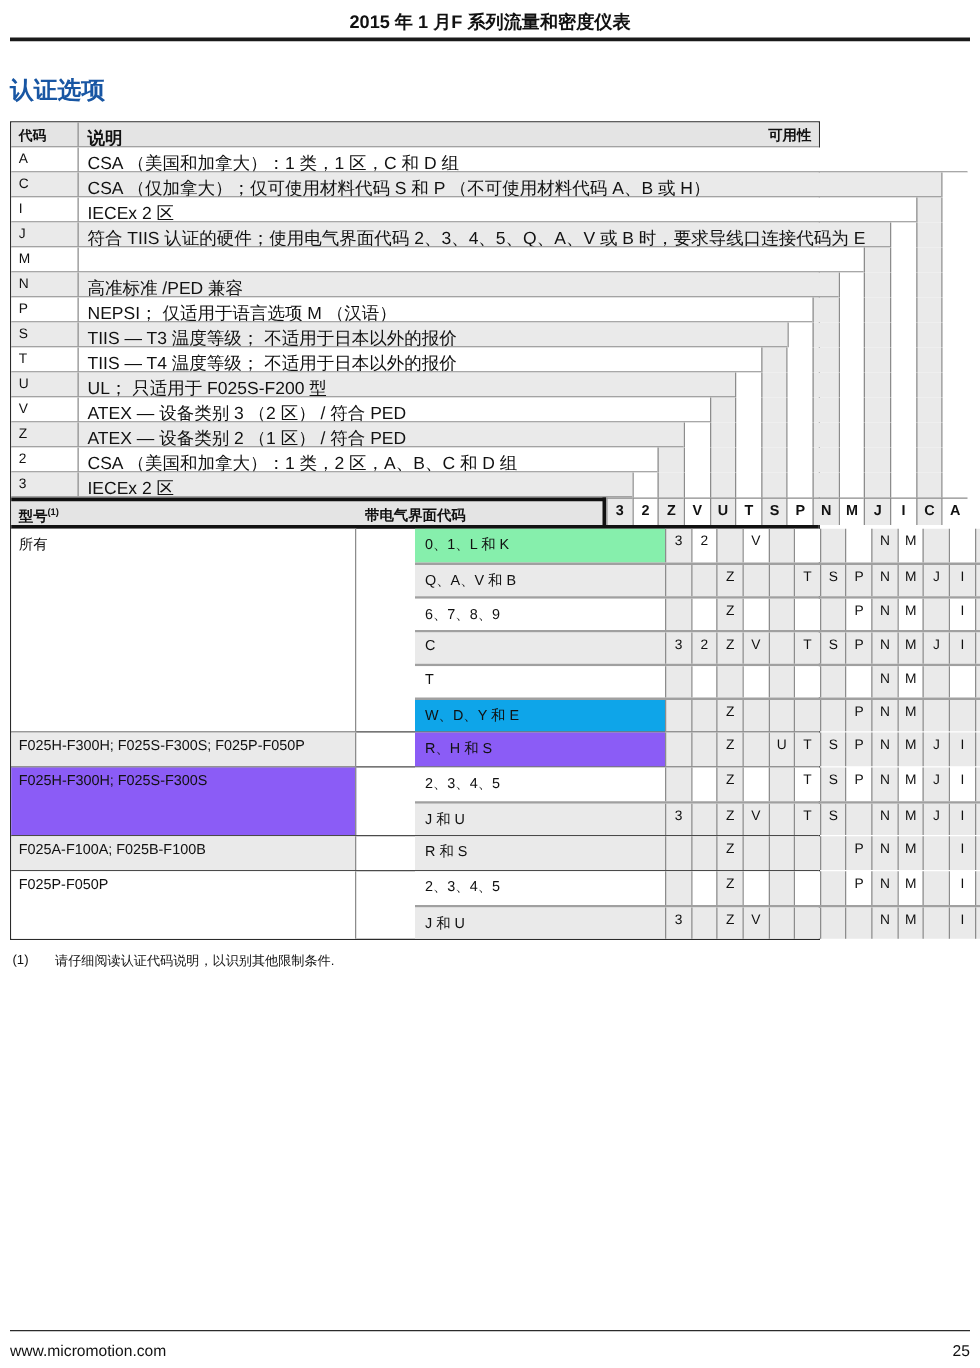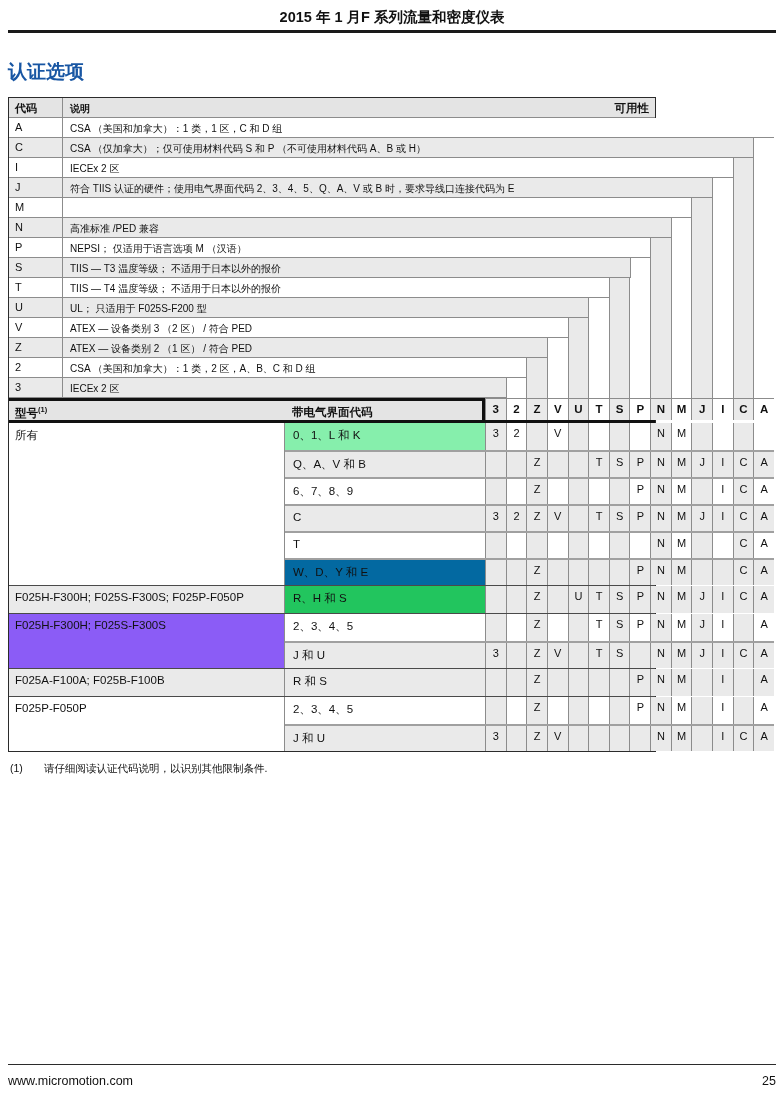--- a/index.html
+++ b/index.html
@@ -42,21 +42,21 @@
     font-weight: bold;
     border-bottom: 1px solid #8c8c8c;
   }
   .ccode {
     flex: 0 0 54px;
     border-right: 1px solid #8c8c8c;
     padding: 3px 0 0 6px;
     font-size: 11px;
   }
   .cbox { display: flex; border-bottom: 1px solid #8c8c8c; }
-  .cdesc { flex: 1; padding: 3.5px 0 0 7px; font-size: 10px; white-space: nowrap; overflow: hidden; }
+  .cdesc { flex: 1; padding: 3.5px 0 0 7px; font-size: 14px; white-space: nowrap; overflow: hidden; }
   .cavail { margin-left: auto; padding: 3px 6px 0 0; font-size: 11.5px; font-weight: bold; }
   .cstrips { display: flex; }
   .strip { border-left: 1px solid #8c8c8c; height: 100%; }
   
   .mhead { display: flex; height: 25px; border-bottom: 3px solid #111; }
   .mhead-label {
     display: flex;
     background: #e4e4e4;
     border-top: 3px solid #111;
     border-right: 3px solid #111;
@@ -68,21 +68,21 @@
   .mhead-letter {
     border-left: 1px solid #8c8c8c;
     border-top: 1px solid #8c8c8c;
     font-weight: bold;
     font-size: 11.5px;
     text-align: center;
     padding-top: 4px;
   }
   .mhead-letter:first-of-type { border-left: none; }
   sup { font-size: 7.5px; }
-  .mgroup { display: flex; }
+  .mgroup { display: flex; gap: 47px; }
   .mgroup + .mgroup { border-top: 1.5px solid #4a4a4a; }
   .mmodel {
     border-right: 1px solid #8c8c8c;
     padding: 5px 4px 0 6px;
     font-size: 11.5px;
     white-space: nowrap; overflow: hidden;
   }
   .mrows { flex: 1; display: flex; flex-direction: column; }
   .mrow { display: flex; height: 27px; }
   .mrow + .mrow { border-top: 2px solid #a0a0a0; }
@@ -434,21 +434,21 @@
             <div class="mcell" style="flex: 0 0 20.6429px; background: rgb(234, 234, 234);"></div>
             <div class="mcell" style="flex: 0 0 20.6429px; background: rgb(255, 255, 255);"></div>
             <div class="mcell" style="flex: 0 0 20.6429px; background: rgb(234, 234, 234);">N</div>
             <div class="mcell" style="flex: 0 0 20.6429px; background: rgb(255, 255, 255);">M</div>
             <div class="mcell" style="flex: 0 0 20.6429px; background: rgb(234, 234, 234);"></div>
             <div class="mcell" style="flex: 0 0 20.6429px; background: rgb(255, 255, 255);"></div>
             <div class="mcell" style="flex: 0 0 20.6429px; background: rgb(234, 234, 234);">C</div>
             <div class="mcell" style="flex: 0 0 20.6429px; background: rgb(255, 255, 255);">A</div>
           </div>
           <div class="mrow">
-            <div class="miface" style="flex: 0 0 200px; background: #0369a1;">W、D、Y 和 E</div>
+            <div class="miface" style="flex: 0 0 200px; background: #0ea5e9;">W、D、Y 和 E</div>
             <div class="mcell" style="flex: 0 0 20.6429px; background: rgb(234, 234, 234);"></div>
             <div class="mcell" style="flex: 0 0 20.6429px; background: rgb(234, 234, 234);"></div>
             <div class="mcell" style="flex: 0 0 20.6429px; background: rgb(234, 234, 234);">Z</div>
             <div class="mcell" style="flex: 0 0 20.6429px; background: rgb(234, 234, 234);"></div>
             <div class="mcell" style="flex: 0 0 20.6429px; background: rgb(234, 234, 234);"></div>
             <div class="mcell" style="flex: 0 0 20.6429px; background: rgb(234, 234, 234);"></div>
             <div class="mcell" style="flex: 0 0 20.6429px; background: rgb(234, 234, 234);"></div>
             <div class="mcell" style="flex: 0 0 20.6429px; background: rgb(234, 234, 234);">P</div>
             <div class="mcell" style="flex: 0 0 20.6429px; background: rgb(234, 234, 234);">N</div>
             <div class="mcell" style="flex: 0 0 20.6429px; background: rgb(234, 234, 234);">M</div>
@@ -456,21 +456,21 @@
             <div class="mcell" style="flex: 0 0 20.6429px; background: rgb(234, 234, 234);"></div>
             <div class="mcell" style="flex: 0 0 20.6429px; background: rgb(234, 234, 234);">C</div>
             <div class="mcell" style="flex: 0 0 20.6429px; background: rgb(234, 234, 234);">A</div>
           </div>
         </div>
       </div>
       <div class="mgroup">
         <div class="mmodel" style="flex: 0 0 276px; background: rgb(234, 234, 234);">F025H-F300H; F025S-F300S; F025P-F050P</div>
         <div class="mrows">
           <div class="mrow">
-            <div class="miface" style="flex: 0 0 200px; background: #22c55e;">R、H 和 S</div>
+            <div class="miface" style="flex: 0 0 200px; background: #8b5cf6;">R、H 和 S</div>
             <div class="mcell" style="flex: 0 0 20.6429px; background: rgb(234, 234, 234);"></div>
             <div class="mcell" style="flex: 0 0 20.6429px; background: rgb(234, 234, 234);"></div>
             <div class="mcell" style="flex: 0 0 20.6429px; background: rgb(234, 234, 234);">Z</div>
             <div class="mcell" style="flex: 0 0 20.6429px; background: rgb(234, 234, 234);"></div>
             <div class="mcell" style="flex: 0 0 20.6429px; background: rgb(234, 234, 234);">U</div>
             <div class="mcell" style="flex: 0 0 20.6429px; background: rgb(234, 234, 234);">T</div>
             <div class="mcell" style="flex: 0 0 20.6429px; background: rgb(234, 234, 234);">S</div>
             <div class="mcell" style="flex: 0 0 20.6429px; background: rgb(234, 234, 234);">P</div>
             <div class="mcell" style="flex: 0 0 20.6429px; background: rgb(234, 234, 234);">N</div>
             <div class="mcell" style="flex: 0 0 20.6429px; background: rgb(234, 234, 234);">M</div>

